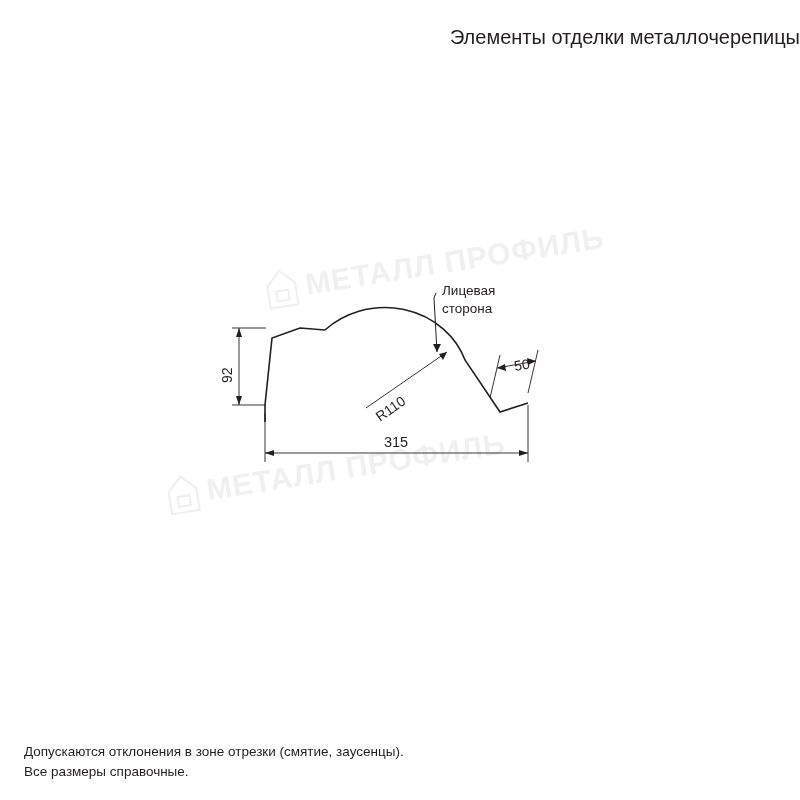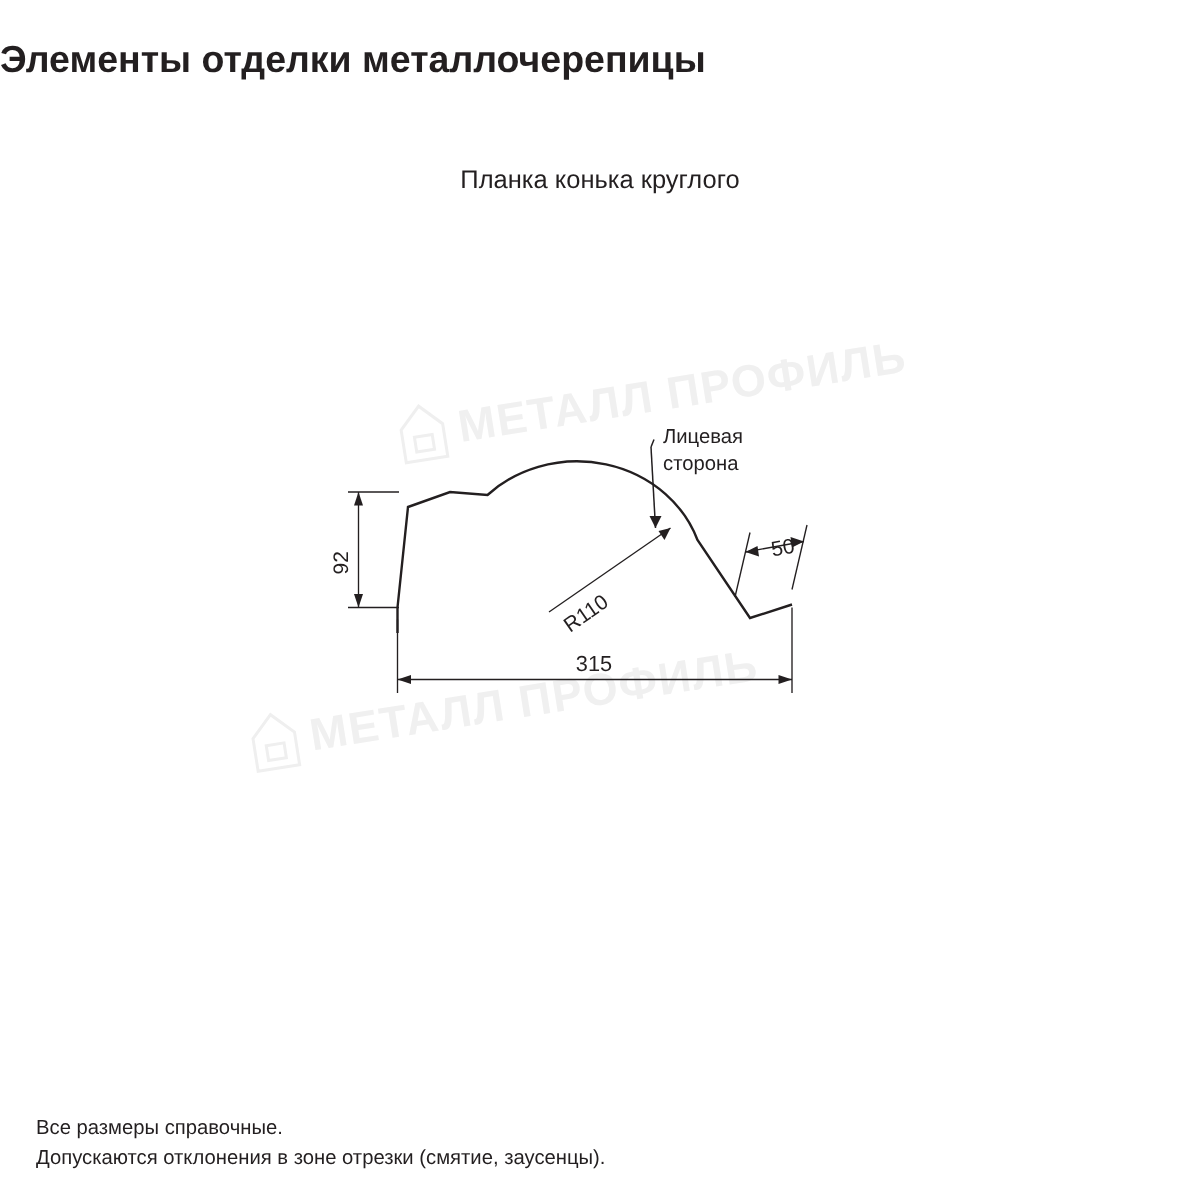--- a/index.html
+++ b/index.html
@@ -18,23 +18,23 @@
   .page {
     position: relative;
     width: 800px;
     height: 800px;
   }
   .title {
     position: absolute;
     top: 26px;
     left: 0;
     width: 800px;
-    text-align: left;
-    font-size: 25px;
-    font-weight: bold;
+    text-align: right;
+    font-size: 20px;
+    font-weight: normal;
     letter-spacing: 0px;
     color: #231f20;
   }
   .subtitle {
     position: absolute;
     top: 110px;
     left: 0;
     width: 800px;
     text-align: center;
     font-size: 17px;
@@ -80,21 +80,20 @@
     font-size: 30px;
     letter-spacing: 1px;
   }
 </style>
 </head>
 <body>
 
 <div class="page">
 
   <div class="title">Элементы отделки металлочерепицы</div>
-  <div class="subtitle">Планка конька круглого</div>
 
   <div class="drawing">
     <svg width="800" height="400" viewBox="0 0 800 400" xmlns="http://www.w3.org/2000/svg">
 
       <g opacity="1" transform="rotate(-9 400 80)">
         <g class="wm" transform="translate(268,48)">
           <path d="M0,18 L14,4 L28,18 L28,40 L0,40 Z"></path>
           <path d="M8,24 L20,24 L20,34 L8,34 Z"></path>
         </g>
         <text class="wm-text" x="306" y="80">МЕТАЛЛ ПРОФИЛЬ</text>
@@ -152,17 +151,17 @@
         <line x1="265" y1="253" x2="528" y2="253"></line>
         <polygon points="265,253 274,250 274,256" fill="#231f20" stroke="none"></polygon>
         <polygon points="528,253 519,250 519,256" fill="#231f20" stroke="none"></polygon>
       </g>
       <text x="396" y="247" font-size="14.5" fill="#231f20" text-anchor="middle" font-family="Liberation Sans, sans-serif">315</text>
 
     </svg>
   </div>
 
   <div class="footer">
+    <div>Допускаются отклонения в зоне отрезки (смятие, заусенцы).</div>
     <div>Все размеры справочные.</div>
-    <div>Допускаются отклонения в зоне отрезки (смятие, заусенцы).</div>
   </div>
 
 </div>
 
 </body></html>

